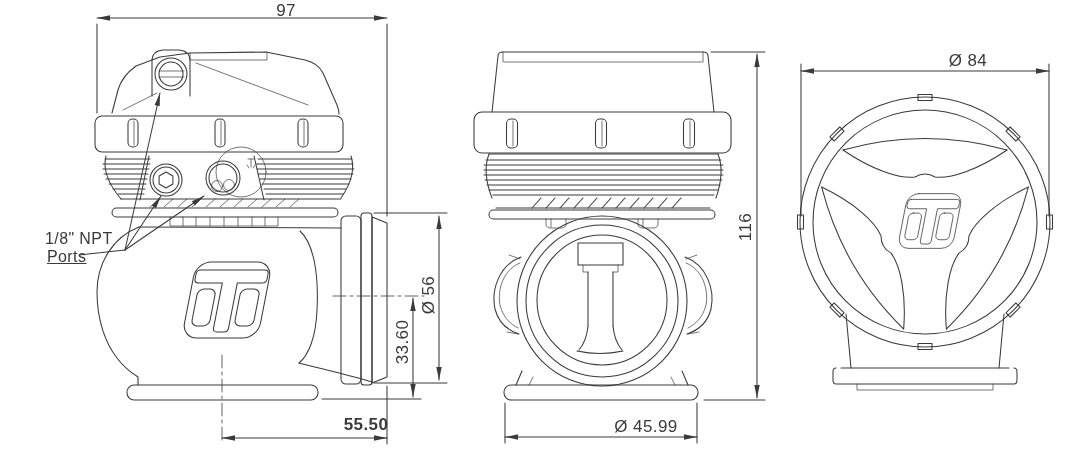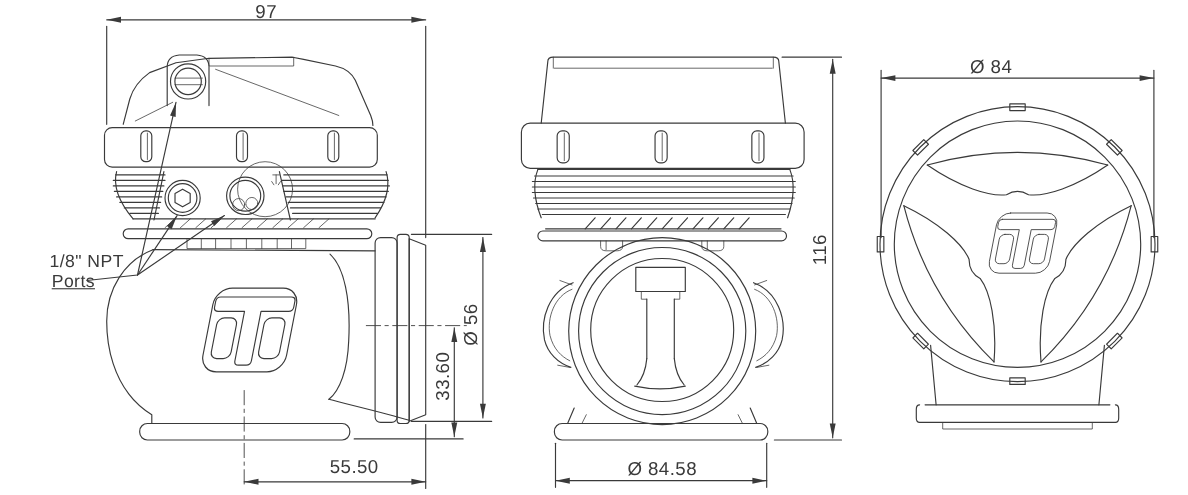--- a/index.html
+++ b/index.html
@@ -7,21 +7,21 @@
          font-family:"Liberation Sans","DejaVu Sans",sans-serif;}
   #dwg{position:absolute;left:0;top:0;}
   #dwg path,#dwg line,#dwg rect,#dwg circle,#dwg polygon.o,#dwg polyline{
       fill:none;stroke:#3a3a3a;stroke-width:1.05;stroke-linecap:round;stroke-linejoin:round;}
   #dwg .thin{stroke-width:0.7;}
   #dwg .dim{stroke-width:0.8;}
   #dwg .cl{stroke-width:0.8;stroke-dasharray:13 4 3 4;}
   #dwg .arrow{fill:#3a3a3a;stroke:none;}
   #dwg .wfill{fill:#ffffff;}
   .lbl{position:absolute;color:#3a3a3a;font-size:17px;letter-spacing:.4px;white-space:nowrap;}
-  .hlabel{transform:translate(-50%,-50%);}
+  .hlabel{transform:translate(-50%,-50%);margin-left:44px;}
   .vlabel{transform:translate(-50%,-50%) rotate(-90deg);}
   .small{font-size:16px;}
 </style>
 </head>
 <body>
 
 <div id="stage">
 
 <svg id="dwg" width="1080" height="450" viewBox="0 0 1080 450">
 
@@ -278,21 +278,21 @@
 
 <div class="lbl hlabel" style="left:242px;top:11px;">97</div>
 
 <div class="lbl small" style="left:45px;top:230px;">1/8" NPT</div>
 <div class="lbl small" style="left:47px;top:248px;text-decoration:underline;">Ports</div>
 
 <div class="lbl vlabel" style="left:429px;top:295px;">Ø 56</div>
 
 <div class="lbl vlabel" style="left:403px;top:342px;">33.60</div>
 
-<div class="lbl hlabel" style="left:322px;top:425px;">55.50</div>
+<div class="lbl hlabel" style="left:322px;top:425px;font-weight:bold;">55.50</div>
 
 <div class="lbl vlabel" style="left:746px;top:227px;">116</div>
 
-<div class="lbl hlabel" style="left:602px;top:427px;">Ø 84.58</div>
-
-<div class="lbl hlabel" style="left:901px;top:61px;">Ø 84</div>
+<div class="lbl hlabel" style="left:602px;top:427px;">Ø 45.99</div>
+
+<div class="lbl hlabel" style="left:924px;top:61px;">Ø 84</div>
 
 </div>
 
 </body></html>

